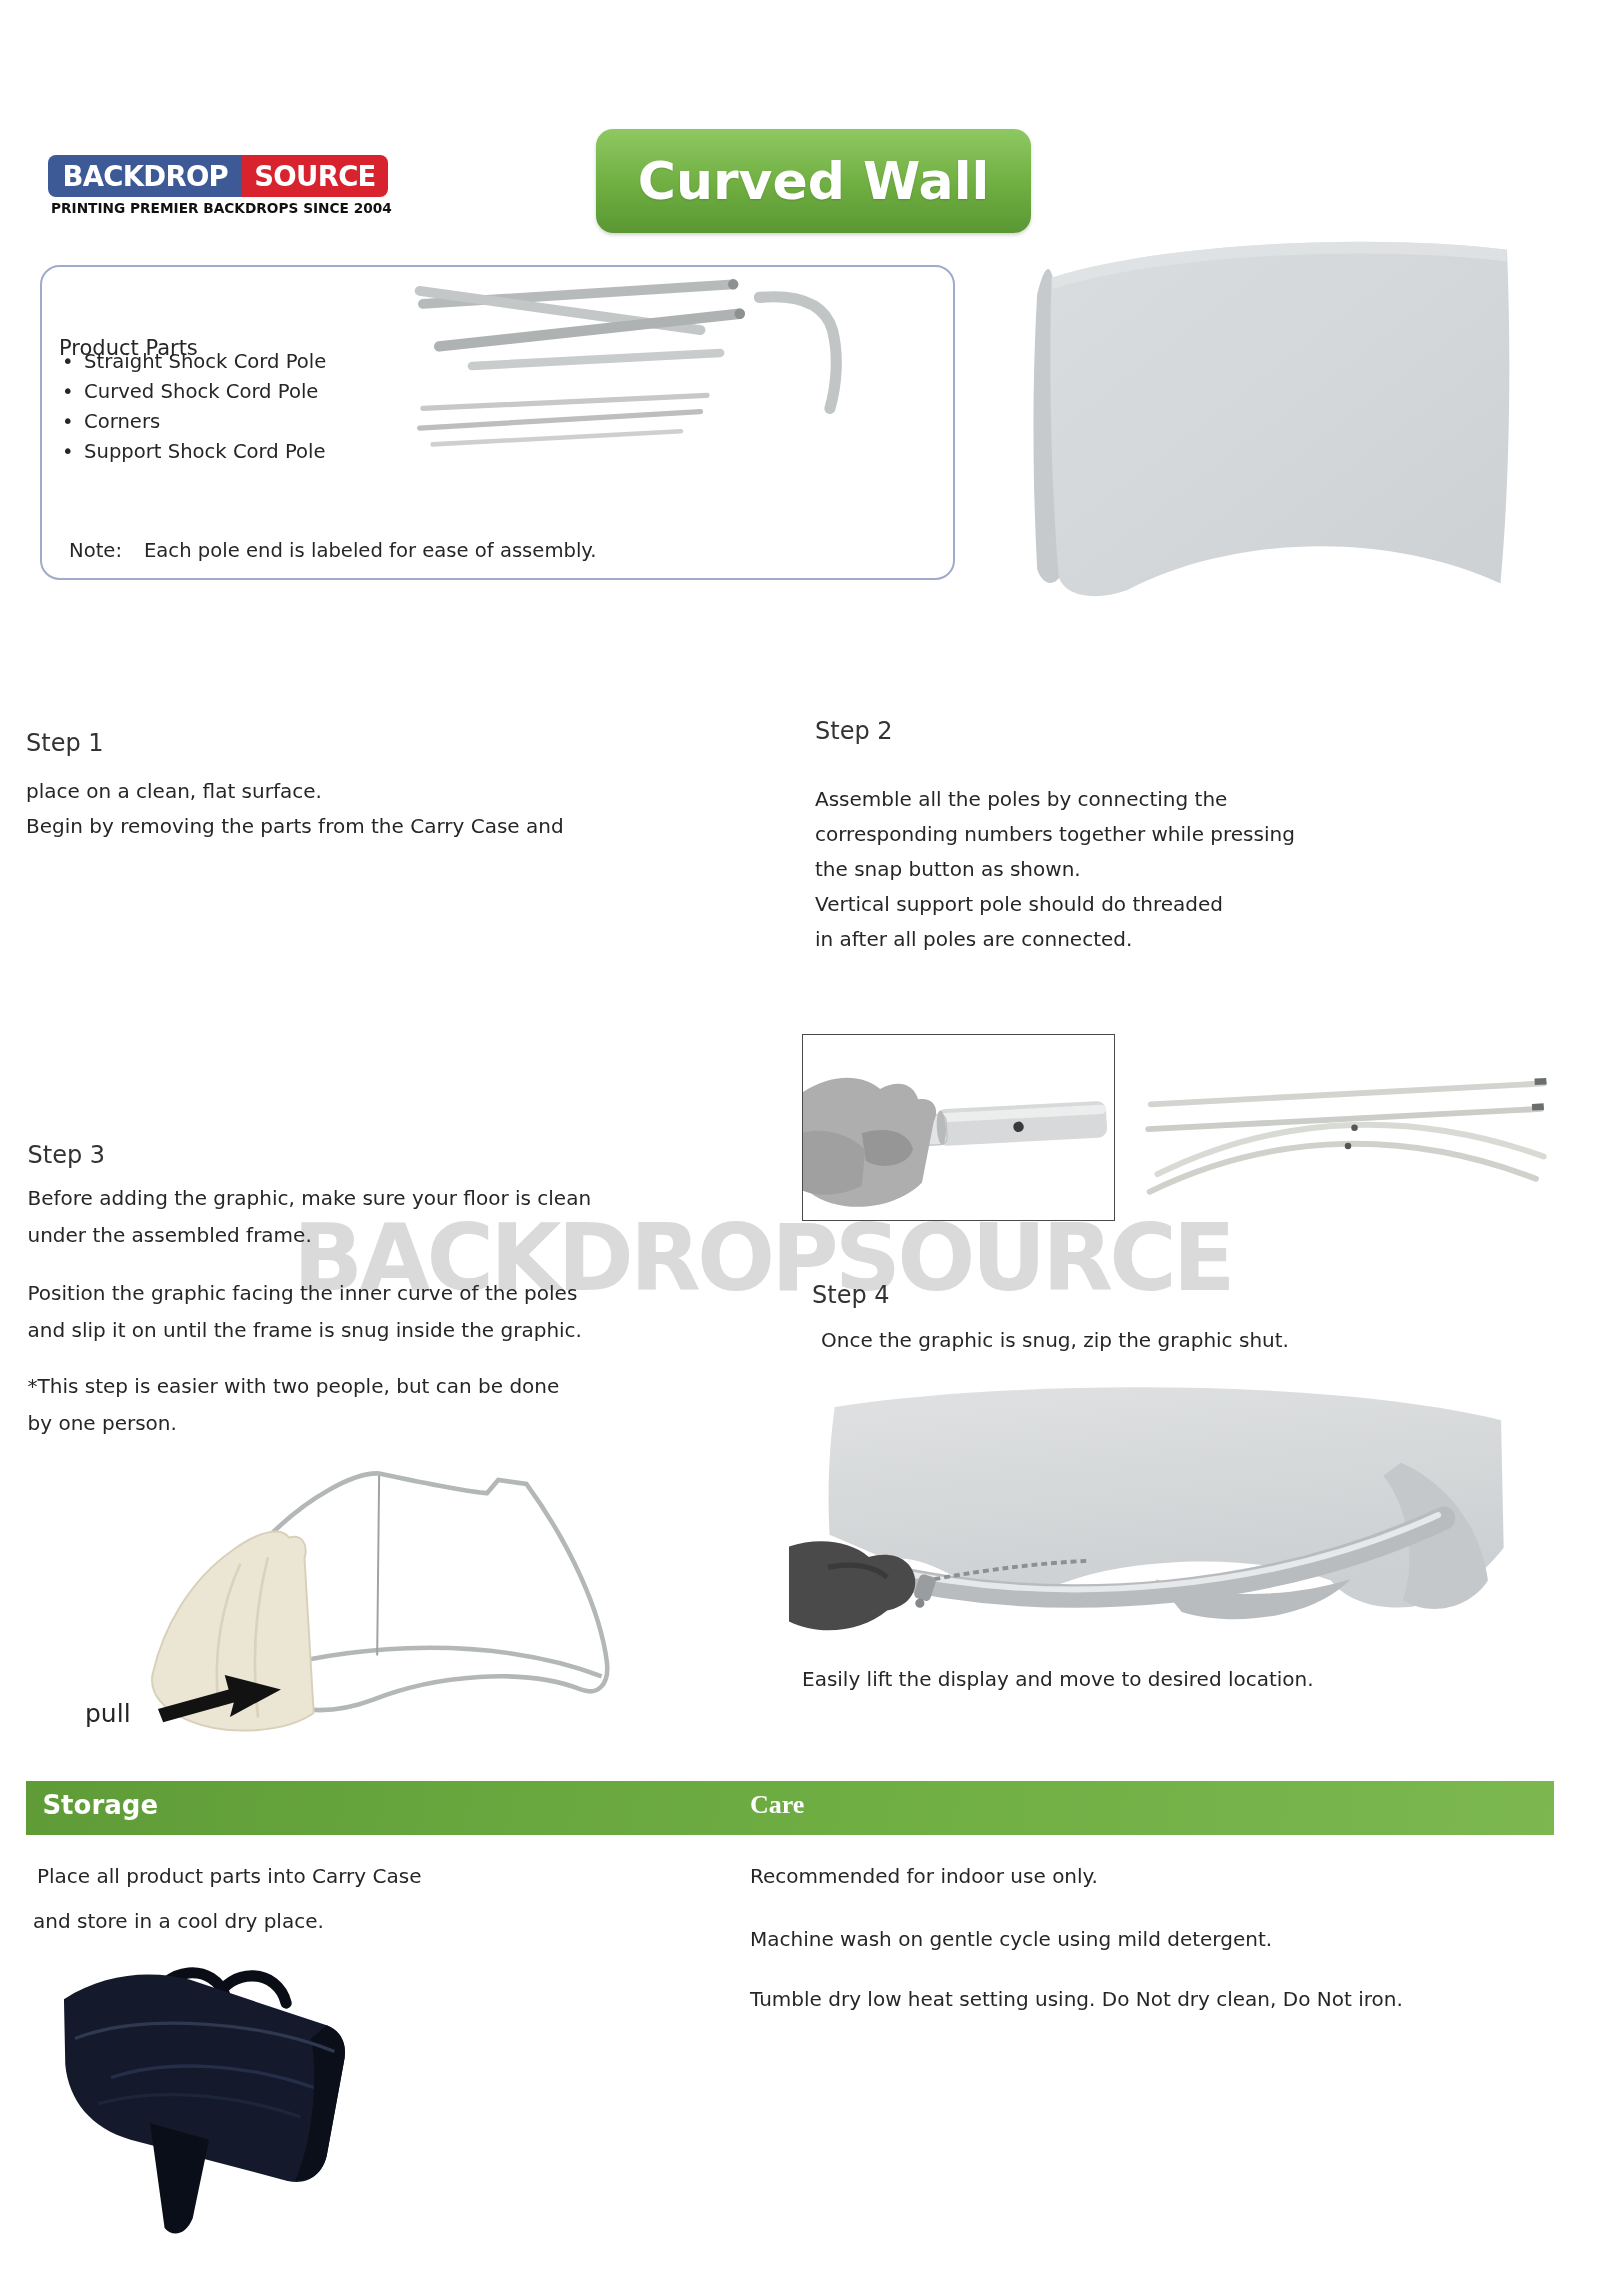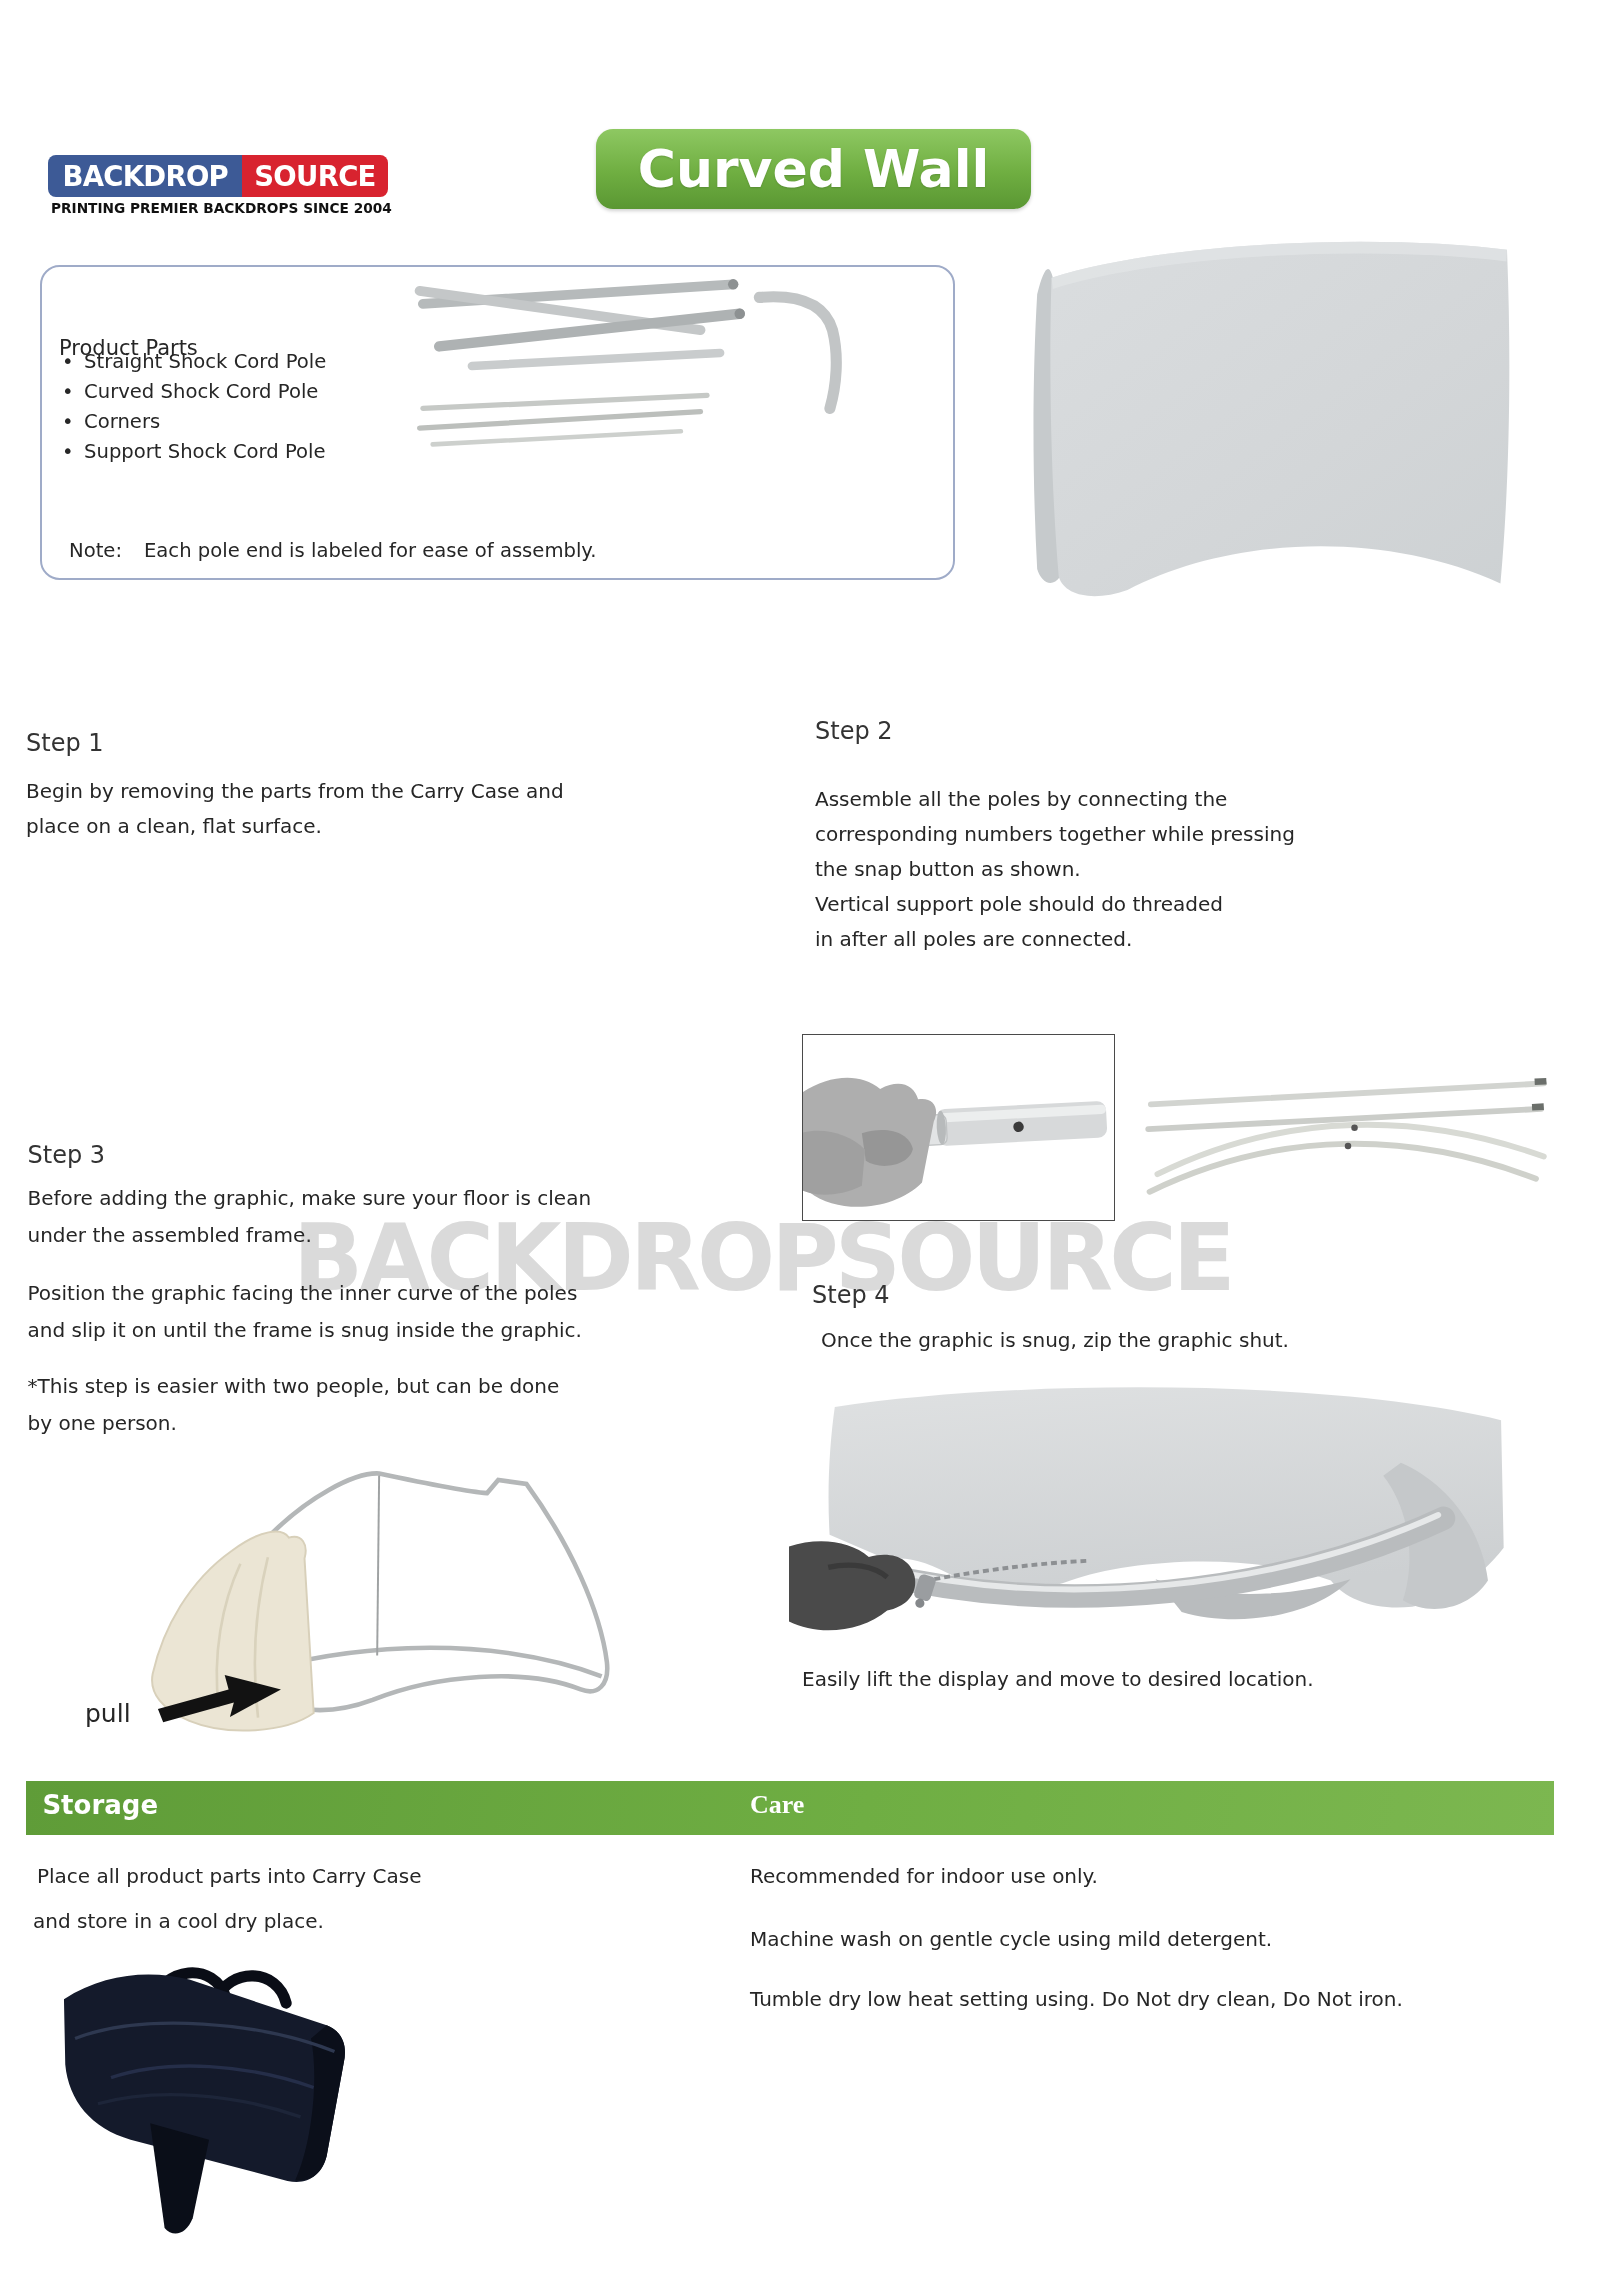--- a/index.html
+++ b/index.html
@@ -12,21 +12,21 @@
 
   
   .logo{left:48px;top:155px;height:42px;display:flex;z-index:2;}
   .logo-blue{background:#3d5a96;border-radius:7.9px 0 0 7.9px;display:flex;align-items:center;padding:0 14.4px;}
   .logo-red{background:#d8232f;border-radius:0 7.9px 7.9px 0;display:flex;align-items:center;padding:0 11.8px;}
   .logo-word{font-size:27.5px;font-weight:bold;color:#ffffff;letter-spacing:-0.7px;}
   .tagline{left:51px;top:200px;font-size:13.7px;font-weight:bold;color:#111;letter-spacing:0px;z-index:2;}
 
   
   .banner{
-    left:596px;top:129px;width:435px;height:80px;border-radius:17px;
+    left:596px;top:129px;width:435px;height:104px;border-radius:17px;
     background:linear-gradient(180deg,#8ec862 0%,#6fae41 55%,#5a9733 100%);
     display:flex;align-items:center;justify-content:center;z-index:2;
     box-shadow:0 2px 3.9px rgba(0,0,0,0.18);
   }
   .banner-text{font-size:52px;font-weight:bold;color:#ffffff;text-shadow:0 1.3px 2px rgba(0,0,0,0.15);}
 
   
   .parts-box{
     left:40px;top:265px;width:911px;height:311px;border:2px solid #9fabc8;border-radius:19.6px;
     background:#ffffff;z-index:1;
@@ -150,22 +150,22 @@
         <line x1="45" y1="215" x2="480" y2="195" stroke="#c6c9c6" stroke-width="8"></line>
         <line x1="40" y1="245" x2="470" y2="220" stroke="#bcbfbc" stroke-width="8"></line>
         <line x1="60" y1="270" x2="440" y2="250" stroke="#cdd0cd" stroke-width="7"></line>
       </g>
     </svg>
   </div>
 
 
   <div class="abs h-step step1-h nowrap">Step 1</div>
   <div class="abs lines lh54 step1-b">
+    <div>place on a clean, flat surface.</div>
     <div>Begin by removing the parts from the Carry Case and</div>
-    <div>place on a clean, flat surface.</div>
   </div>
 
   <div class="abs h-step step2-h nowrap">Step 2</div>
   <div class="abs lines lh53 step2-b">
     <div>Assemble all the poles by connecting the</div>
     <div>corresponding numbers together while pressing</div>
     <div>the snap button as shown.</div>
     <div>Vertical support pole should do threaded</div>
     <div>in after all poles are connected.</div>
   </div>

